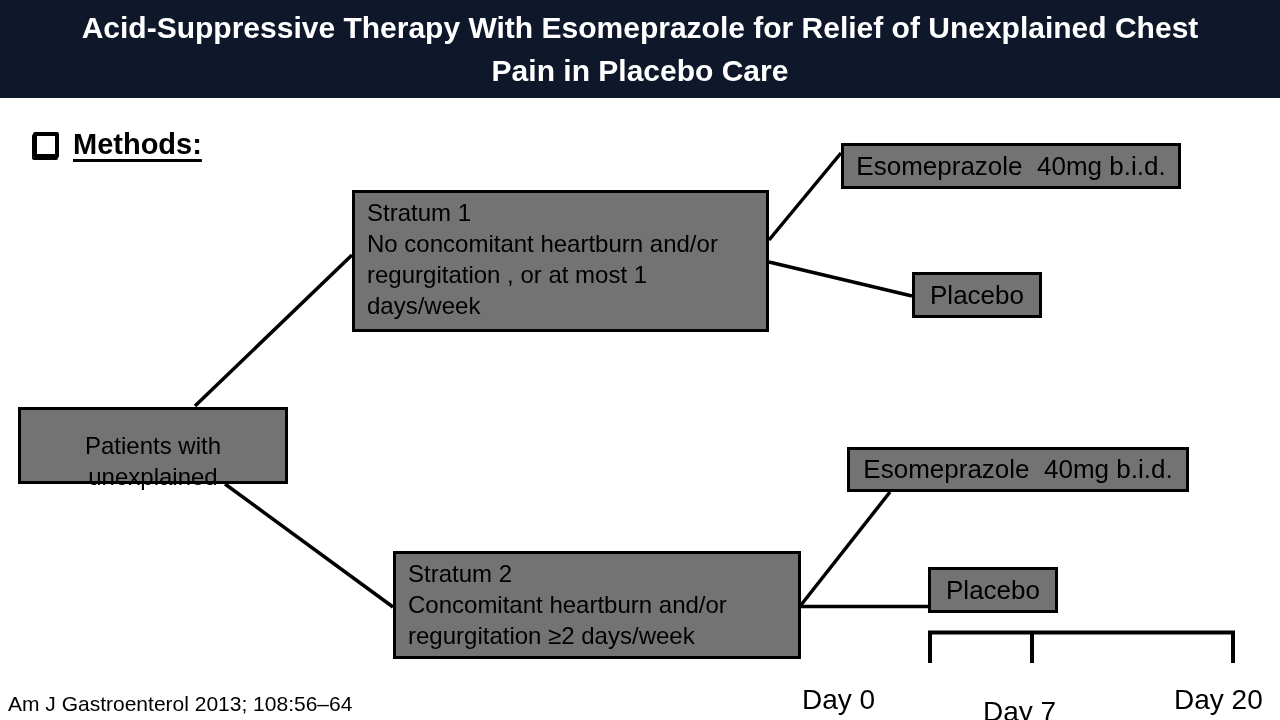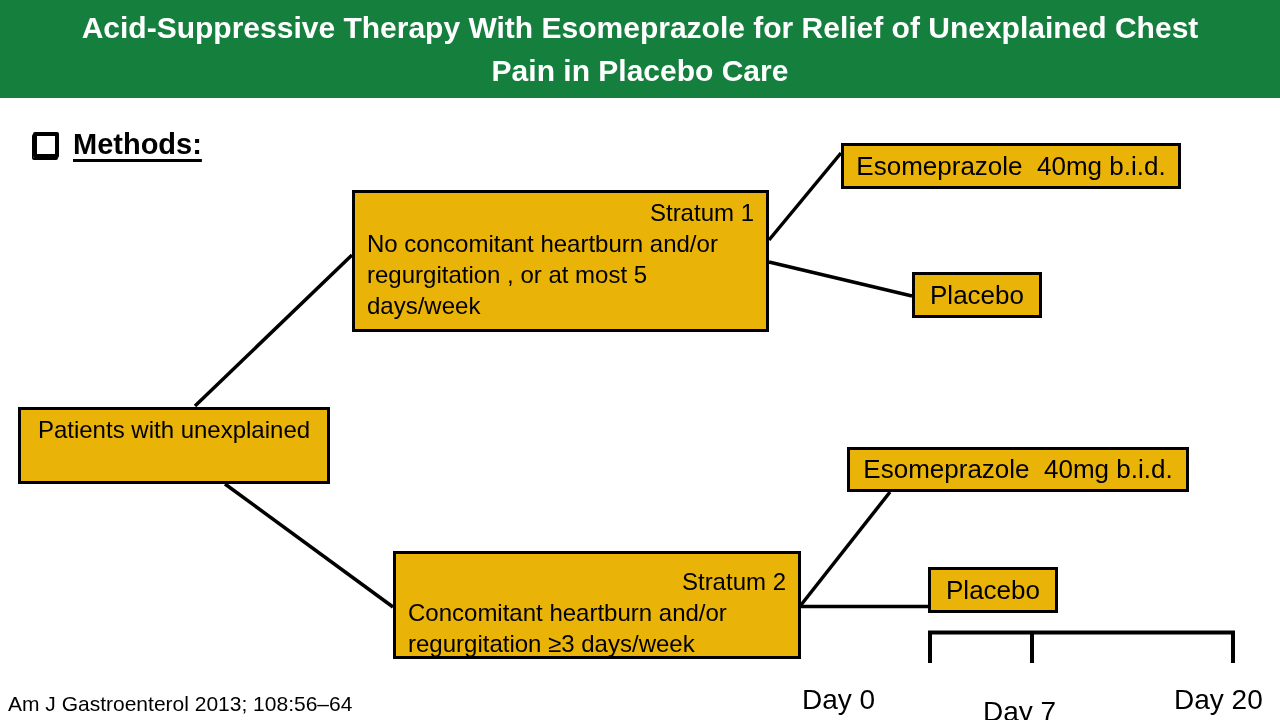--- a/index.html
+++ b/index.html
@@ -9,21 +9,21 @@
     height: 720px;
     background: #ffffff;
     overflow: hidden;
     font-family: "Liberation Sans", sans-serif;
     color: #000;
   }
   .title-bar {
     position: absolute;
     top: 0; left: 0;
     width: 1280px; height: 98px;
-    background: #15803d;
+    background: #0f172a;
     color: #ffffff;
     display: flex;
     flex-direction: column;
     align-items: center;
     justify-content: center;
     text-align: center;
     font-weight: bold;
     font-size: 30px;
     line-height: 43px;
   }
@@ -49,37 +49,37 @@
     text-decoration-thickness: 3px;
     text-underline-offset: 5px;
   }
   .connectors {
     position: absolute;
     left: 0; top: 0;
   }
   .box {
     position: absolute;
     border: 3px solid #000;
-    background: #eab308;
+    background: #737373;
     box-sizing: border-box;
     font-size: 24px;
     line-height: 31px;
   }
-  .box .heading { text-align: right; }
+  .box .heading { text-align: left; }
   #patients-box {
-    left: 18px; top: 407px; width: 312px; height: 77px;
-    text-align: center; padding-top: 4px;
+    left: 18px; top: 407px; width: 270px; height: 77px;
+    text-align: center; padding-top: 20px;
   }
   #stratum1-box {
     left: 352px; top: 190px; width: 417px; height: 142px;
     padding: 4px 12px;
   }
   #stratum2-box {
     left: 393px; top: 551px; width: 408px; height: 108px;
-    padding: 12px 12px;
+    padding: 4px 12px;
   }
   .arm-box {
     font-size: 26px;
     display: flex;
     align-items: center;
     justify-content: center;
     white-space: pre;
   }
   #esomeprazole1-box { left: 841px; top: 143px; width: 340px; height: 46px; }
   #placebo1-box      { left: 912px; top: 272px; width: 130px; height: 46px; }
@@ -122,26 +122,26 @@
     <line x1="801" y1="606.5" x2="928" y2="606.5" stroke="#000" stroke-width="3.5"></line>
     <path d="M930 663 V632.5 H1233 V663 M1032 632.5 V663" fill="none" stroke="#000" stroke-width="4"></path>
   </svg>
 
   <div class="box" id="patients-box">
     <div>Patients with unexplained</div>
   </div>
 
   <div class="box" id="stratum1-box">
     <div class="heading">Stratum 1</div>
-    <div>No concomitant heartburn and/or regurgitation , or at most 5 days/week</div>
+    <div>No concomitant heartburn and/or regurgitation , or at most 1 days/week</div>
   </div>
 
   <div class="box" id="stratum2-box">
     <div class="heading">Stratum 2</div>
-    <div>Concomitant heartburn and/or regurgitation ≥3 days/week</div>
+    <div>Concomitant heartburn and/or regurgitation ≥2 days/week</div>
   </div>
 
   <div class="box arm-box" id="esomeprazole1-box">
     <span>Esomeprazole  40mg b.i.d.</span>
   </div>
 
   <div class="box arm-box" id="placebo1-box">
     <span>Placebo</span>
   </div>
 

